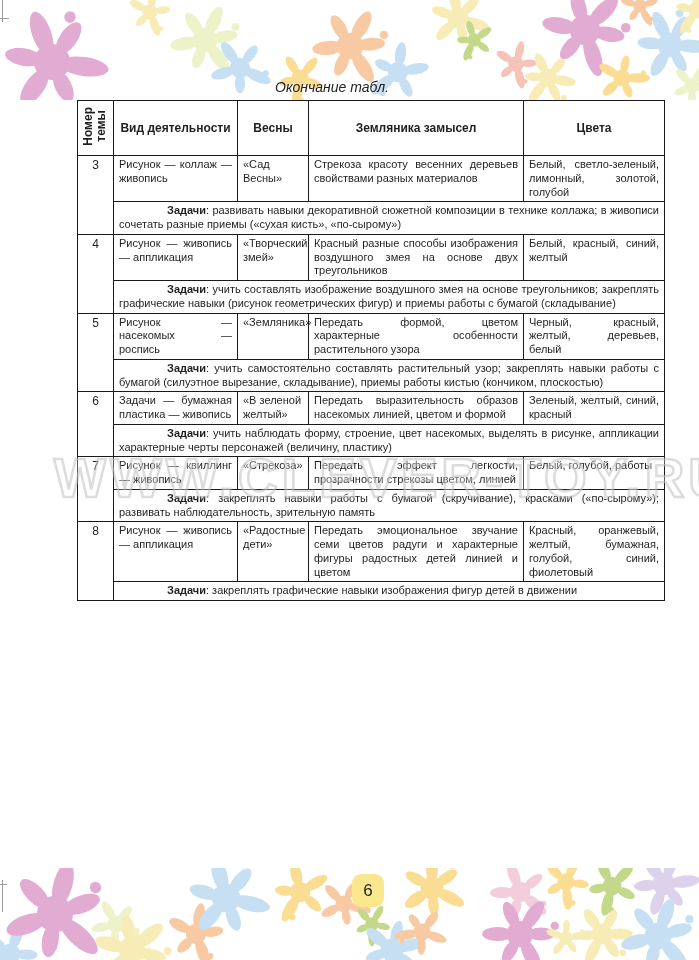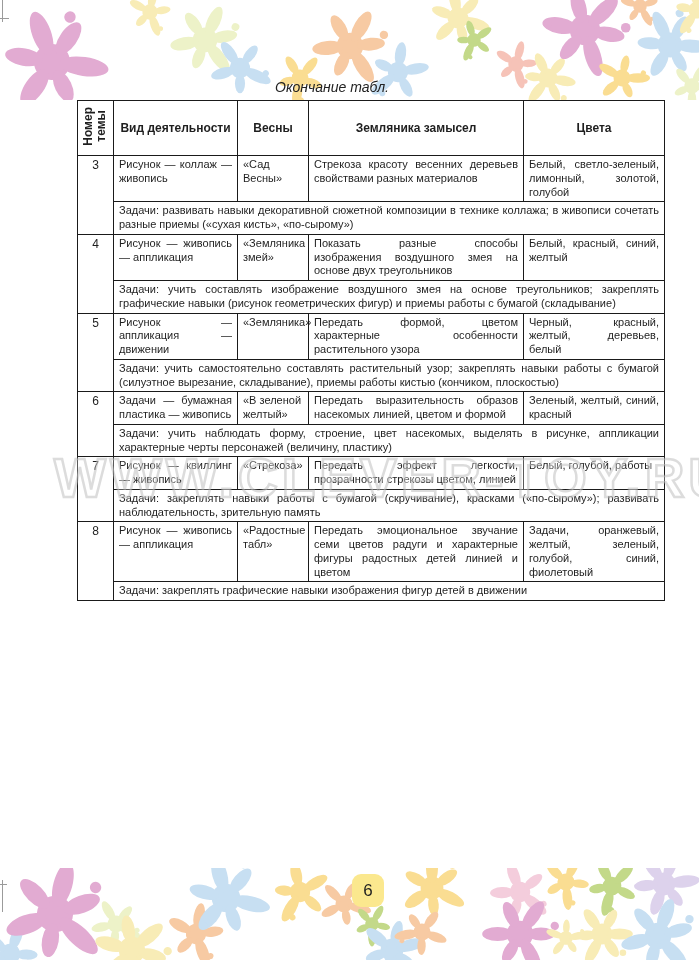--- a/index.html
+++ b/index.html
@@ -41,21 +41,21 @@
   th.rot{padding:2px 0;}
   th.rot .vtext{
     display:inline-block;writing-mode:vertical-rl;transform:rotate(180deg);
     white-space:pre-line;line-height:1.1;font-size:12px;
   }
   td.num{
     text-align:center;vertical-align:middle;font-size:12px;padding:2px 2px;
   }
   td.just{text-align:justify;}
   td.tasks{text-align:justify;}
-  td.tasks b{font-weight:normal;}
+  td.tasks b{font-weight:bold;margin-left:48px;}
   
   .watermark{
     position:absolute;top:446px;left:54px;width:700px;
     font-size:55px;font-weight:800;letter-spacing:4px;white-space:nowrap;
     color:rgba(255,255,255,0.28);
     -webkit-text-stroke:2.5px rgba(185,185,185,0.5);
     pointer-events:none;user-select:none;
   }
   
   .page-num{
@@ -145,31 +145,31 @@
         <td class="just">Стрекоза красоту весенних деревьев свойствами разных материалов</td>
         <td class="just">Белый, светло-зеленый, лимонный, золотой, голубой</td>
       </tr>
       <tr>
         <td class="tasks" colspan="4"><b>Задачи</b><span>: развивать навыки декоративной сюжетной композиции в технике коллажа; в живописи сочетать разные приемы («сухая кисть», «по-сырому»)</span></td>
       </tr>
 
       <tr>
         <td class="num" rowspan="2">4</td>
         <td class="just">Рисунок — живопись — аппликация</td>
-        <td>«Земляника змей»</td>
-        <td class="just">Показать разные способы изображения воздушного змея на основе двух треугольников</td>
+        <td>«Творческий змей»</td>
+        <td class="just">Красный разные способы изображения воздушного змея на основе двух треугольников</td>
         <td class="just">Белый, красный, синий, желтый</td>
       </tr>
       <tr>
         <td class="tasks" colspan="4"><b>Задачи</b><span>: учить составлять изображение воздушного змея на основе треугольников; закреплять графические навыки (рисунок геометрических фигур) и приемы работы с бумагой (складывание)</span></td>
       </tr>
 
       <tr>
         <td class="num" rowspan="2">5</td>
-        <td class="just">Рисунок — аппликация — движении</td>
+        <td class="just">Рисунок — насекомых — роспись</td>
         <td>«Земляника»</td>
         <td class="just">Передать формой, цветом характерные особенности растительного узора</td>
         <td class="just">Черный, красный, желтый, деревьев, белый</td>
       </tr>
       <tr>
         <td class="tasks" colspan="4"><b>Задачи</b><span>: учить самостоятельно составлять растительный узор; закреплять навыки работы с бумагой (силуэтное вырезание, складывание), приемы работы кистью (кончиком, плоскостью)</span></td>
       </tr>
 
       <tr>
         <td class="num" rowspan="2">6</td>
@@ -189,23 +189,23 @@
         <td class="just">Передать эффект легкости, прозрачности стрекозы цветом, линией</td>
         <td class="just">Белый, голубой, работы</td>
       </tr>
       <tr>
         <td class="tasks" colspan="4"><b>Задачи</b><span>: закреплять навыки работы с бумагой (скручивание), красками («по-сырому»); развивать наблюдательность, зрительную память</span></td>
       </tr>
 
       <tr>
         <td class="num" rowspan="2">8</td>
         <td class="just">Рисунок — живопись — аппликация</td>
-        <td>«Радостные табл»</td>
+        <td>«Радостные дети»</td>
         <td class="just">Передать эмоциональное звучание семи цветов радуги и характерные фигуры радостных детей линией и цветом</td>
-        <td class="just">Задачи, оранжевый, желтый, зеленый, голубой, синий, фиолетовый</td>
+        <td class="just">Красный, оранжевый, желтый, бумажная, голубой, синий, фиолетовый</td>
       </tr>
       <tr>
         <td class="tasks" colspan="4"><b>Задачи</b><span>: закреплять графические навыки изображения фигур детей в движении</span></td>
       </tr>
     </tbody>
   </table>
 </div>
 
 <div class="watermark">WWW.CLEVER-TOY.RU</div>
 

